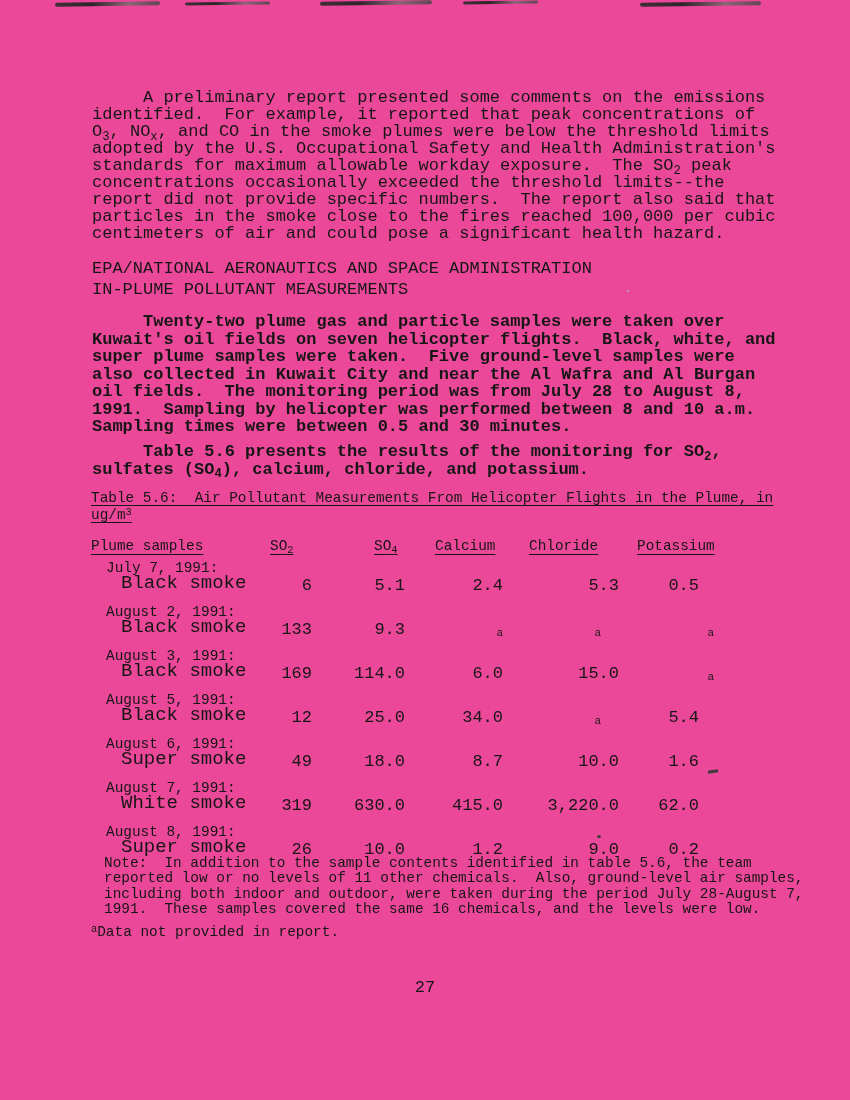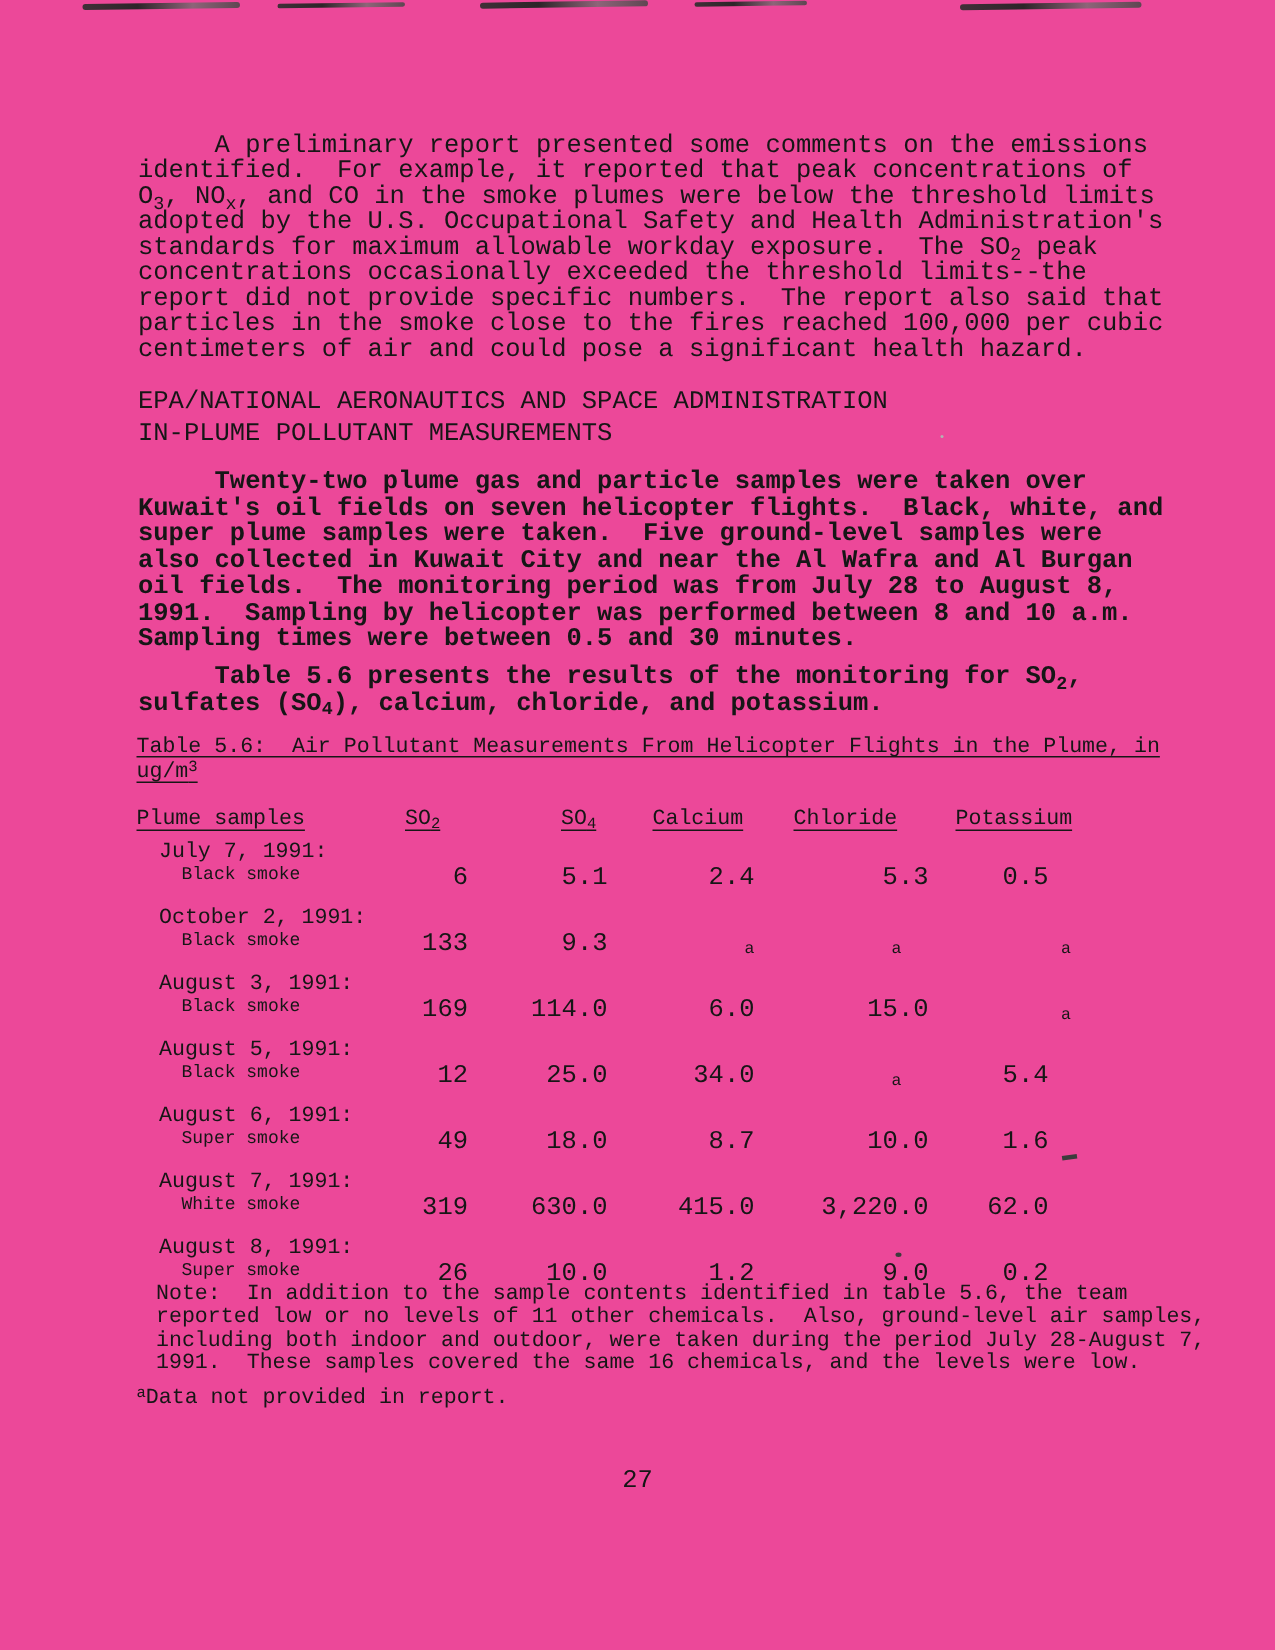--- a/index.html
+++ b/index.html
@@ -25,21 +25,21 @@
   .headers{left:91px;top:538px;width:680px;height:20px;}
   .headers .th{
     position:absolute;top:0;font-size:14.4px;white-space:pre;
     text-decoration:underline;text-underline-offset:4px;text-decoration-thickness:1.2px;
   }
   .th-plume{left:0;}    .th-so2{left:179px;}  .th-so4{left:283px;}
   .th-calcium{left:344px;} .th-chloride{left:438px;} .th-potassium{left:546px;}
   .tbody{left:106px;top:561px;width:680px;}
   .trow{display:grid;grid-template-columns:169px 37px 93px 98px 116px 80px;margin-bottom:14px;}
   .c0 .date{font-size:14.4px;line-height:15px;white-space:pre;}
-  .c0 .smoke{font-size:12px;line-height:15px;padding-left:15px;white-space:pre;}
+  .c0 .smoke{font-size:19px;line-height:15px;padding-left:15px;white-space:pre;}
   .num{text-align:right;font-size:17px;line-height:17px;align-self:end;white-space:pre;}
   .val{position:relative;top:3px;}
   .val.marker{font-size:11px;top:7px;}
   .c4 .val.marker{margin-right:18px;}
   .c5 .val.marker{margin-right:-15px;}
   .note-text{font-size:14.4px;line-height:15.3px;white-space:pre-wrap;}
   .footnote{font-size:14.4px;line-height:15px;white-space:pre-wrap;}
   .pagenum{left:0;top:978px;width:850px;text-align:center;font-size:17px;}
   
   .mark{position:absolute;border-radius:2px;transform:rotate(-0.8deg);
@@ -109,21 +109,21 @@
       </div>
       <div class="num c1"><span class="val">6</span></div>
       <div class="num c2"><span class="val">5.1</span></div>
       <div class="num c3"><span class="val">2.4</span></div>
       <div class="num c4"><span class="val">5.3</span></div>
       <div class="num c5"><span class="val">0.5</span></div>
     </div>
 
     <div class="trow">
       <div class="c0">
-        <div class="date">October 2, 1991:</div>
+        <div class="date">August 2, 1991:</div>
         <div class="smoke">Black smoke</div>
       </div>
       <div class="num c1"><span class="val">133</span></div>
       <div class="num c2"><span class="val">9.3</span></div>
       <div class="num c3"><span class="val marker">a</span></div>
       <div class="num c4"><span class="val marker">a</span></div>
       <div class="num c5"><span class="val marker">a</span></div>
     </div>
 
     <div class="trow">

